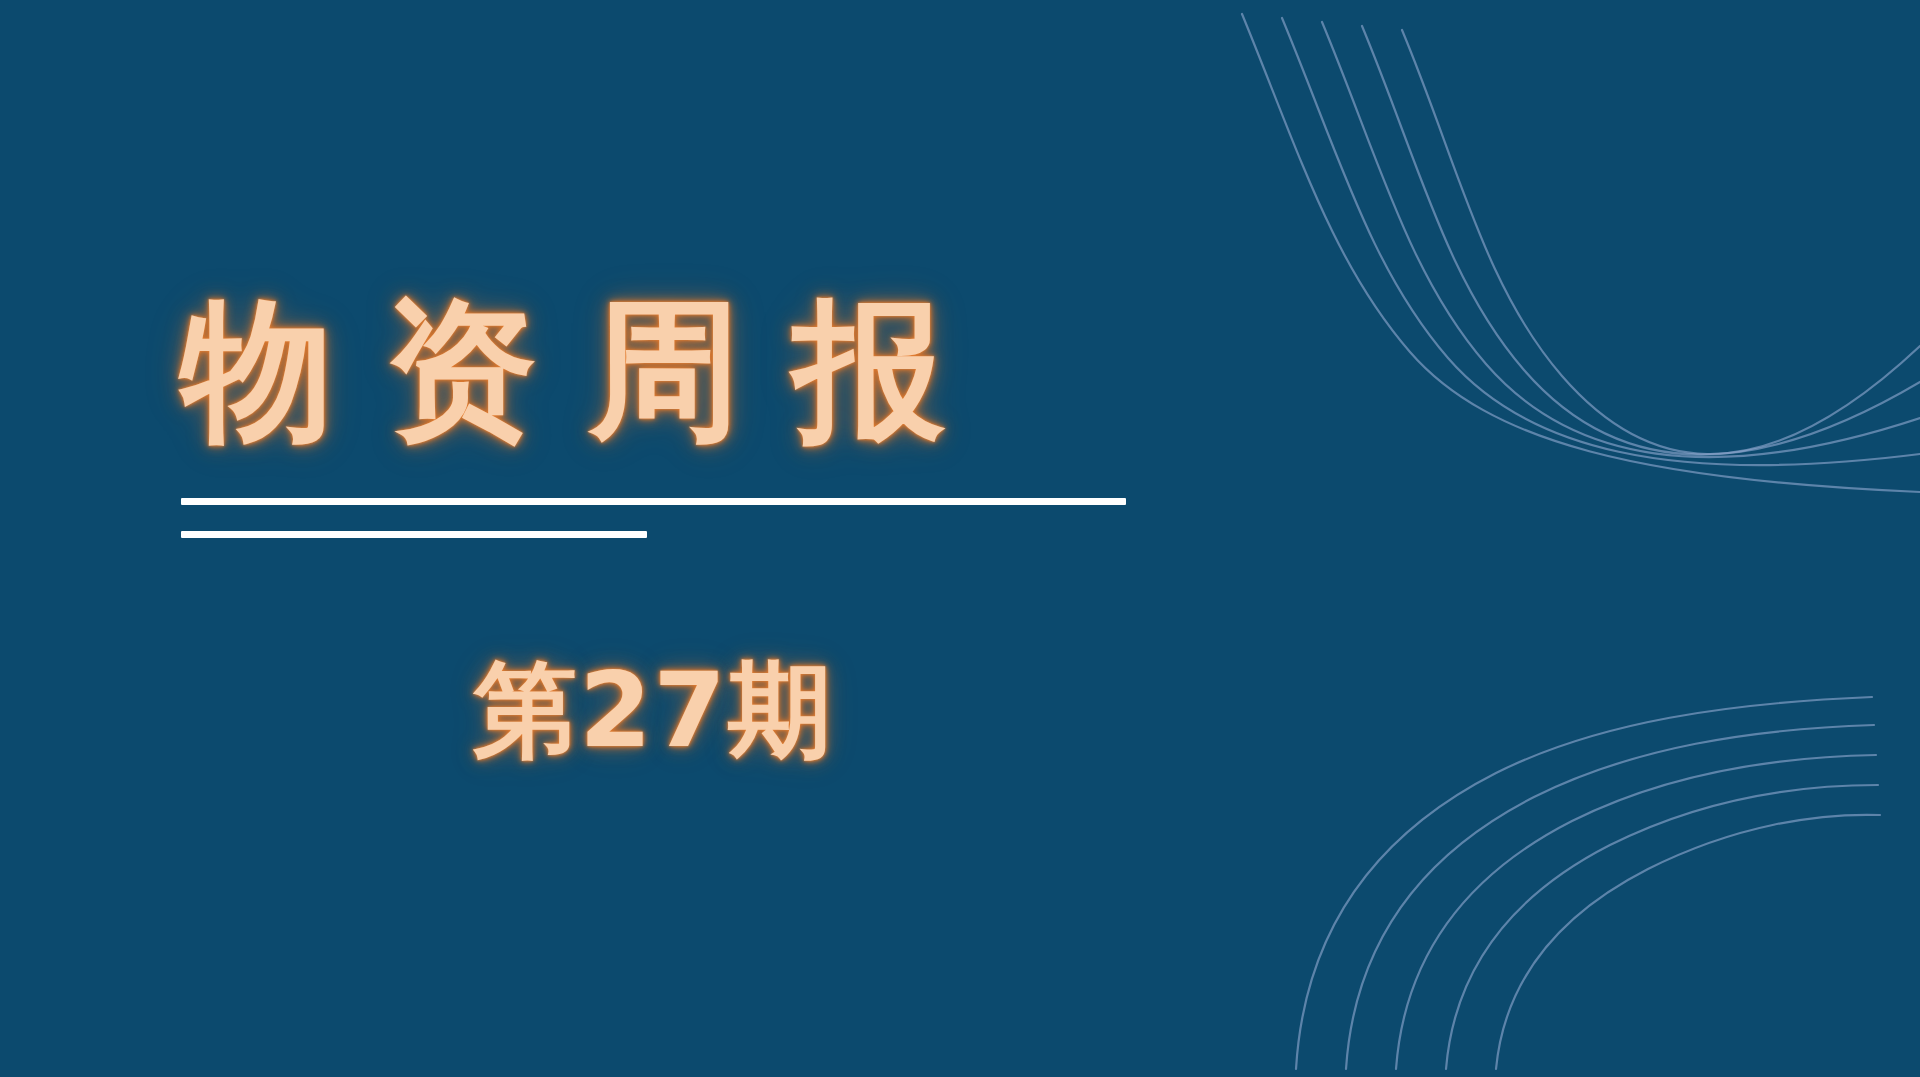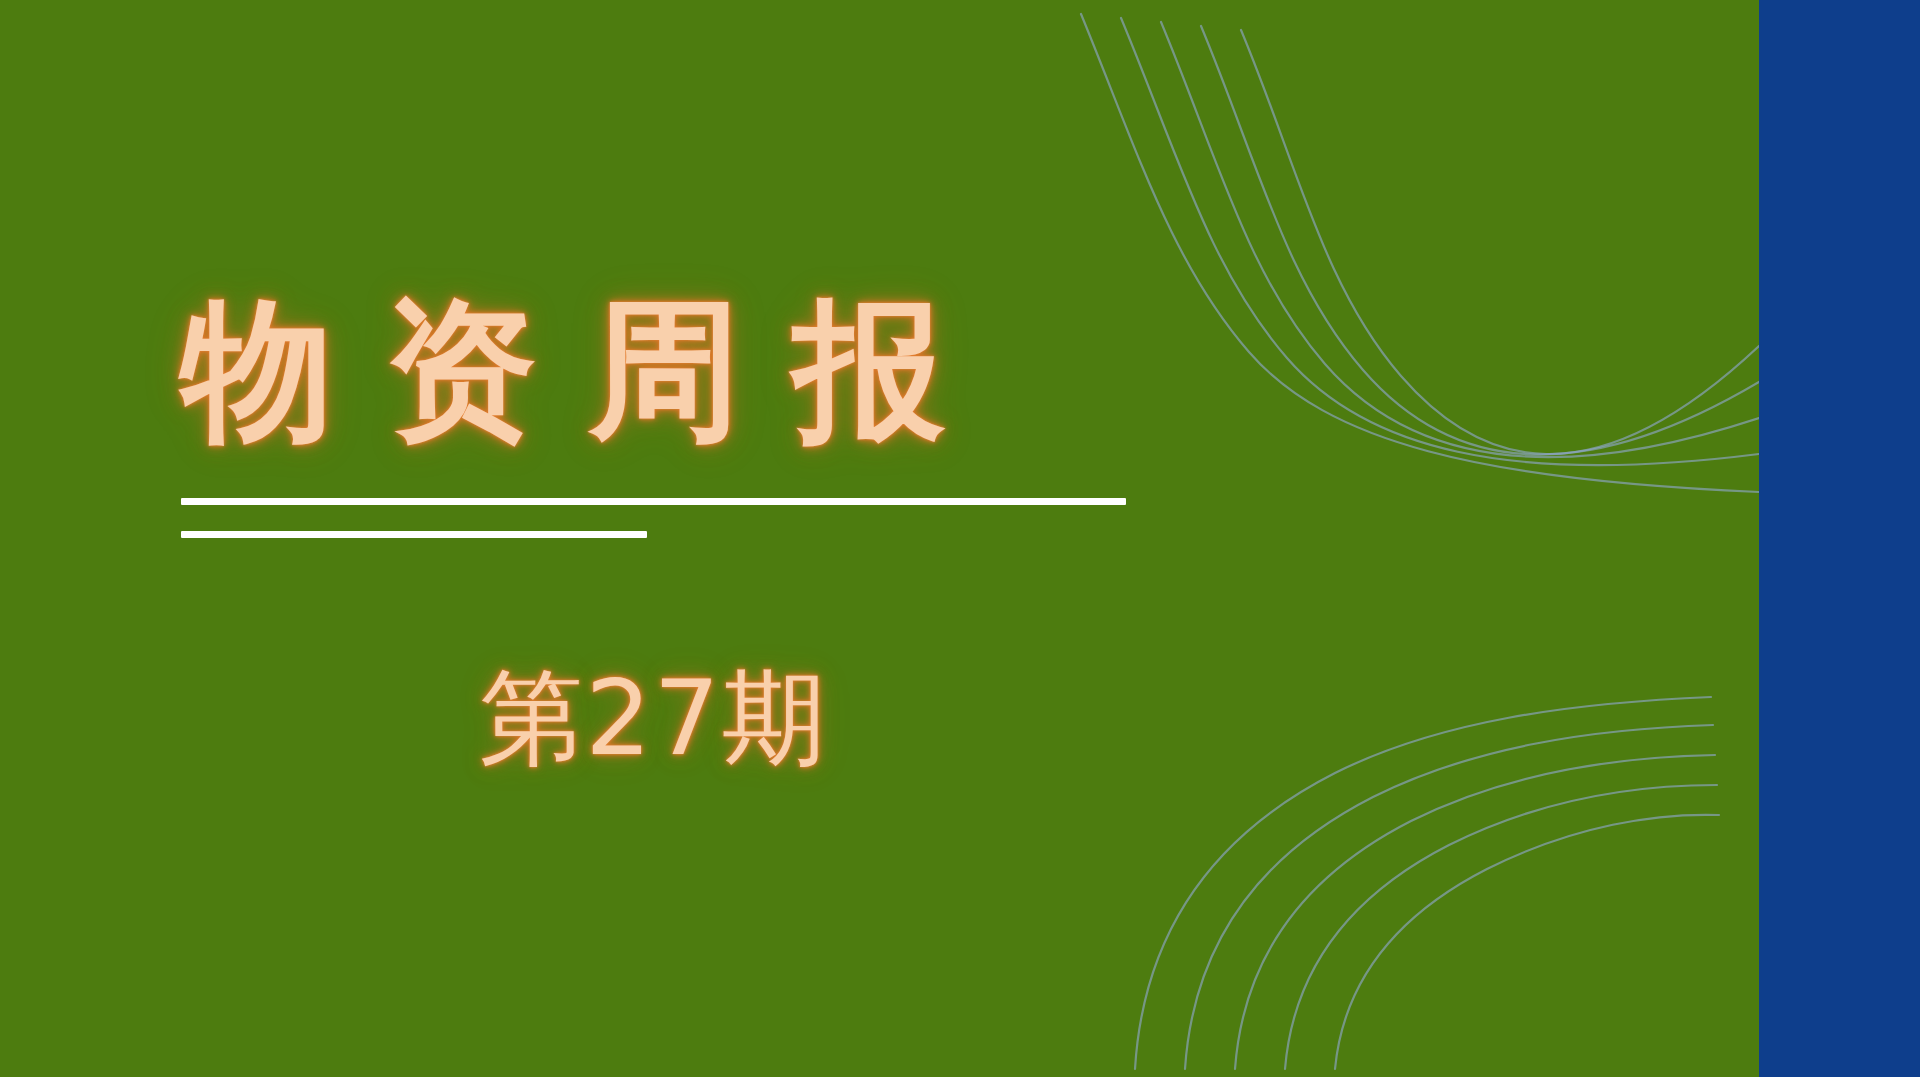--- a/index.html
+++ b/index.html
@@ -8,24 +8,24 @@
     padding: 0;
     background: #0e3e8c;
   }
   body {
     font-family: "DejaVu Sans", "Liberation Sans", sans-serif;
   }
 
   
   .slide {
     position: relative;
-    width: 1759px;
+    width: 1920px;
     height: 1077px;
     overflow: hidden;
-    background-color: #4d7c0f;
+    background-color: #0c4a6e;
   }
 
   
   .deco {
     position: absolute;
     pointer-events: none;
   }
   .deco-topright {
     top: 0;
     right: 0;
@@ -96,25 +96,25 @@
 
   
   .subtitle-wrap {
     position: absolute;
     left: 181px;
     top: 648px;
     width: 945px;
     text-align: center;
   }
   .subtitle {
-    margin: 12px;
+    margin: 4px;
     display: inline-block;
     font-size: 104px;
     line-height: 1.12;
-    font-weight: 400;
+    font-weight: 700;
     letter-spacing: 2px;
     color: #f9d0ac;
     white-space: nowrap;
     text-shadow:
       0 0 2px #e8853a,
       0 0 5px #e0772a,
       0 0 10px rgba(224,119,42,0.85),
       0 0 20px rgba(224,119,42,0.42),
       0 0 34px rgba(224,119,42,0.2);
   }

